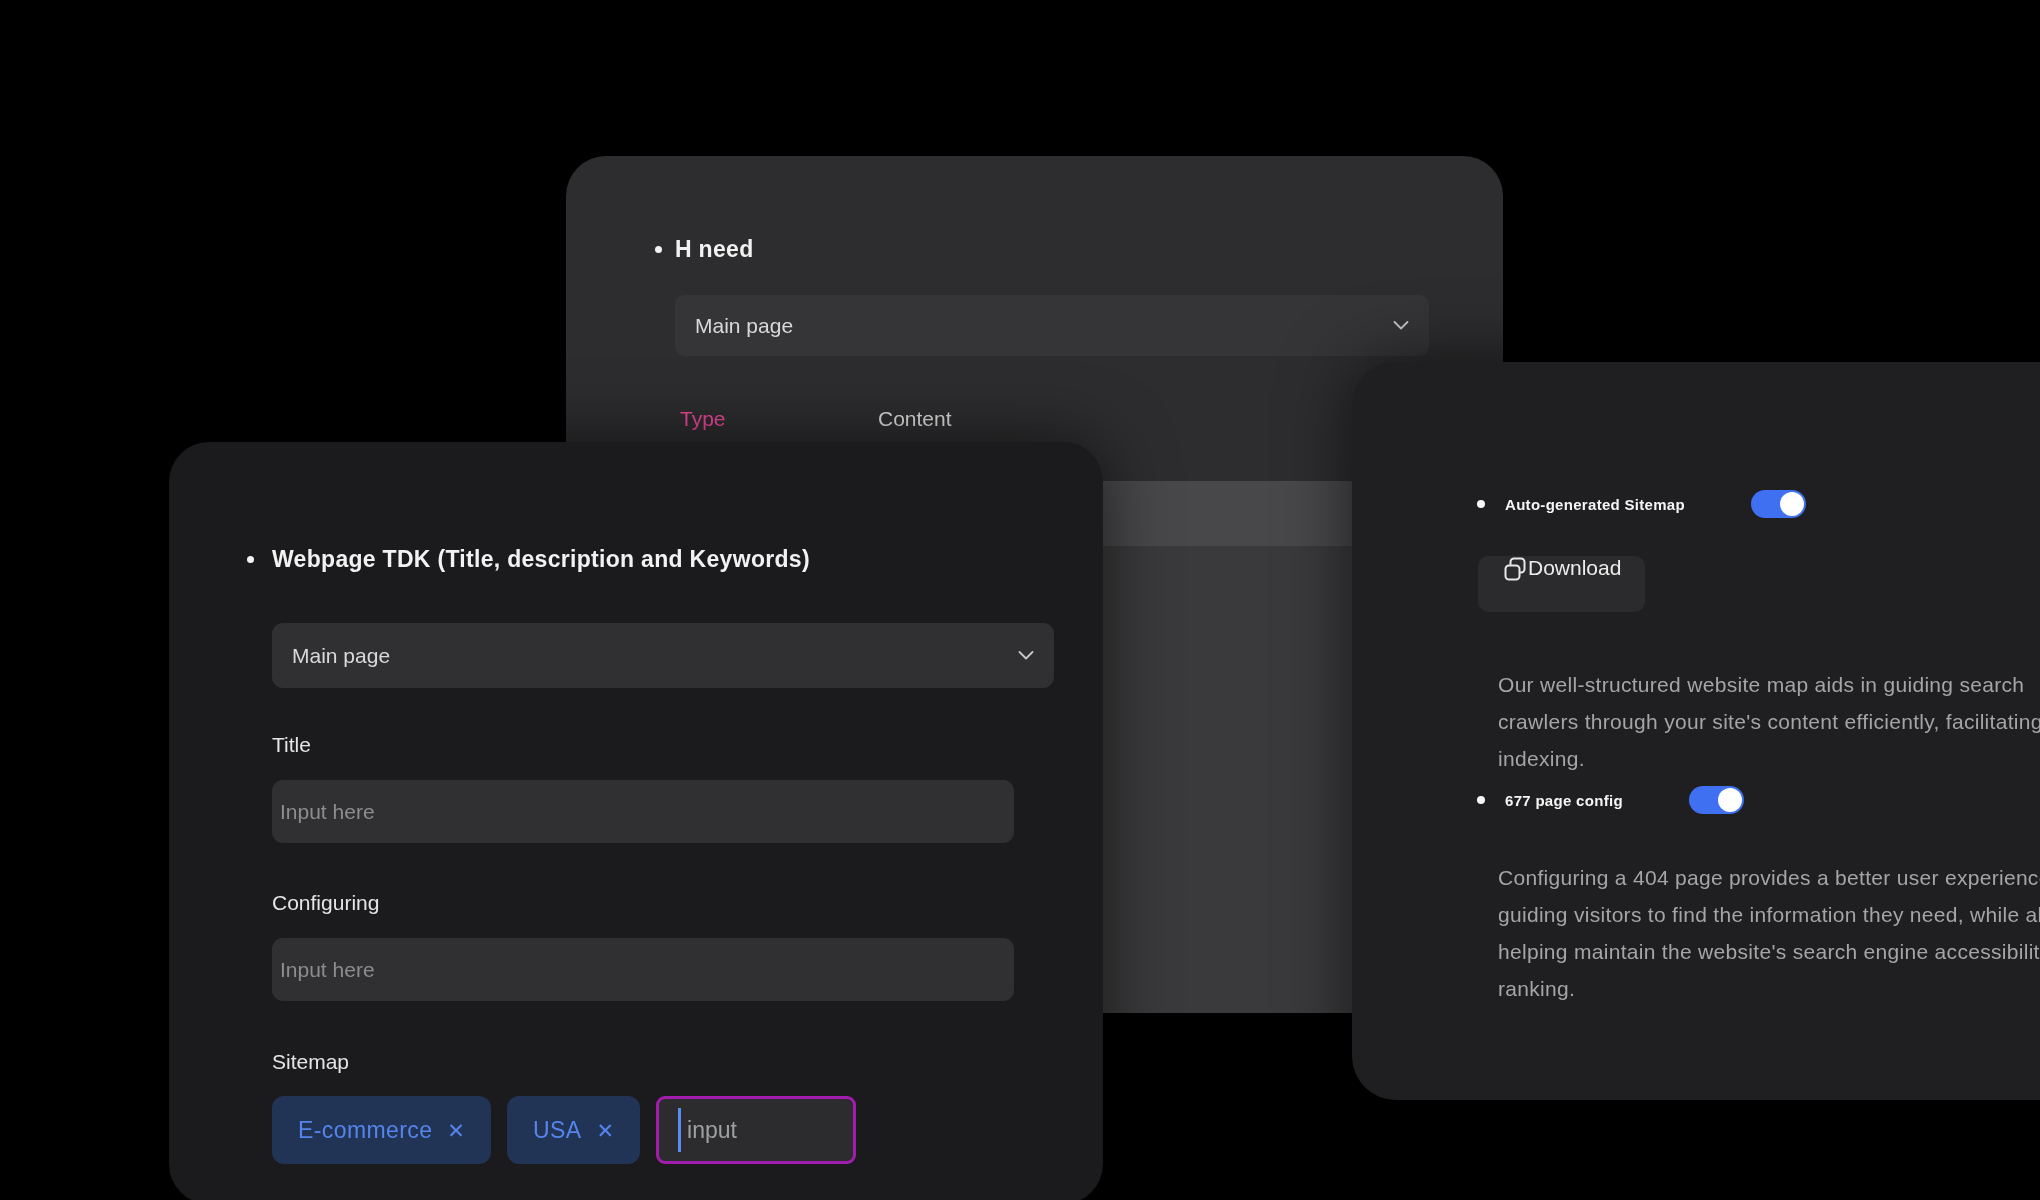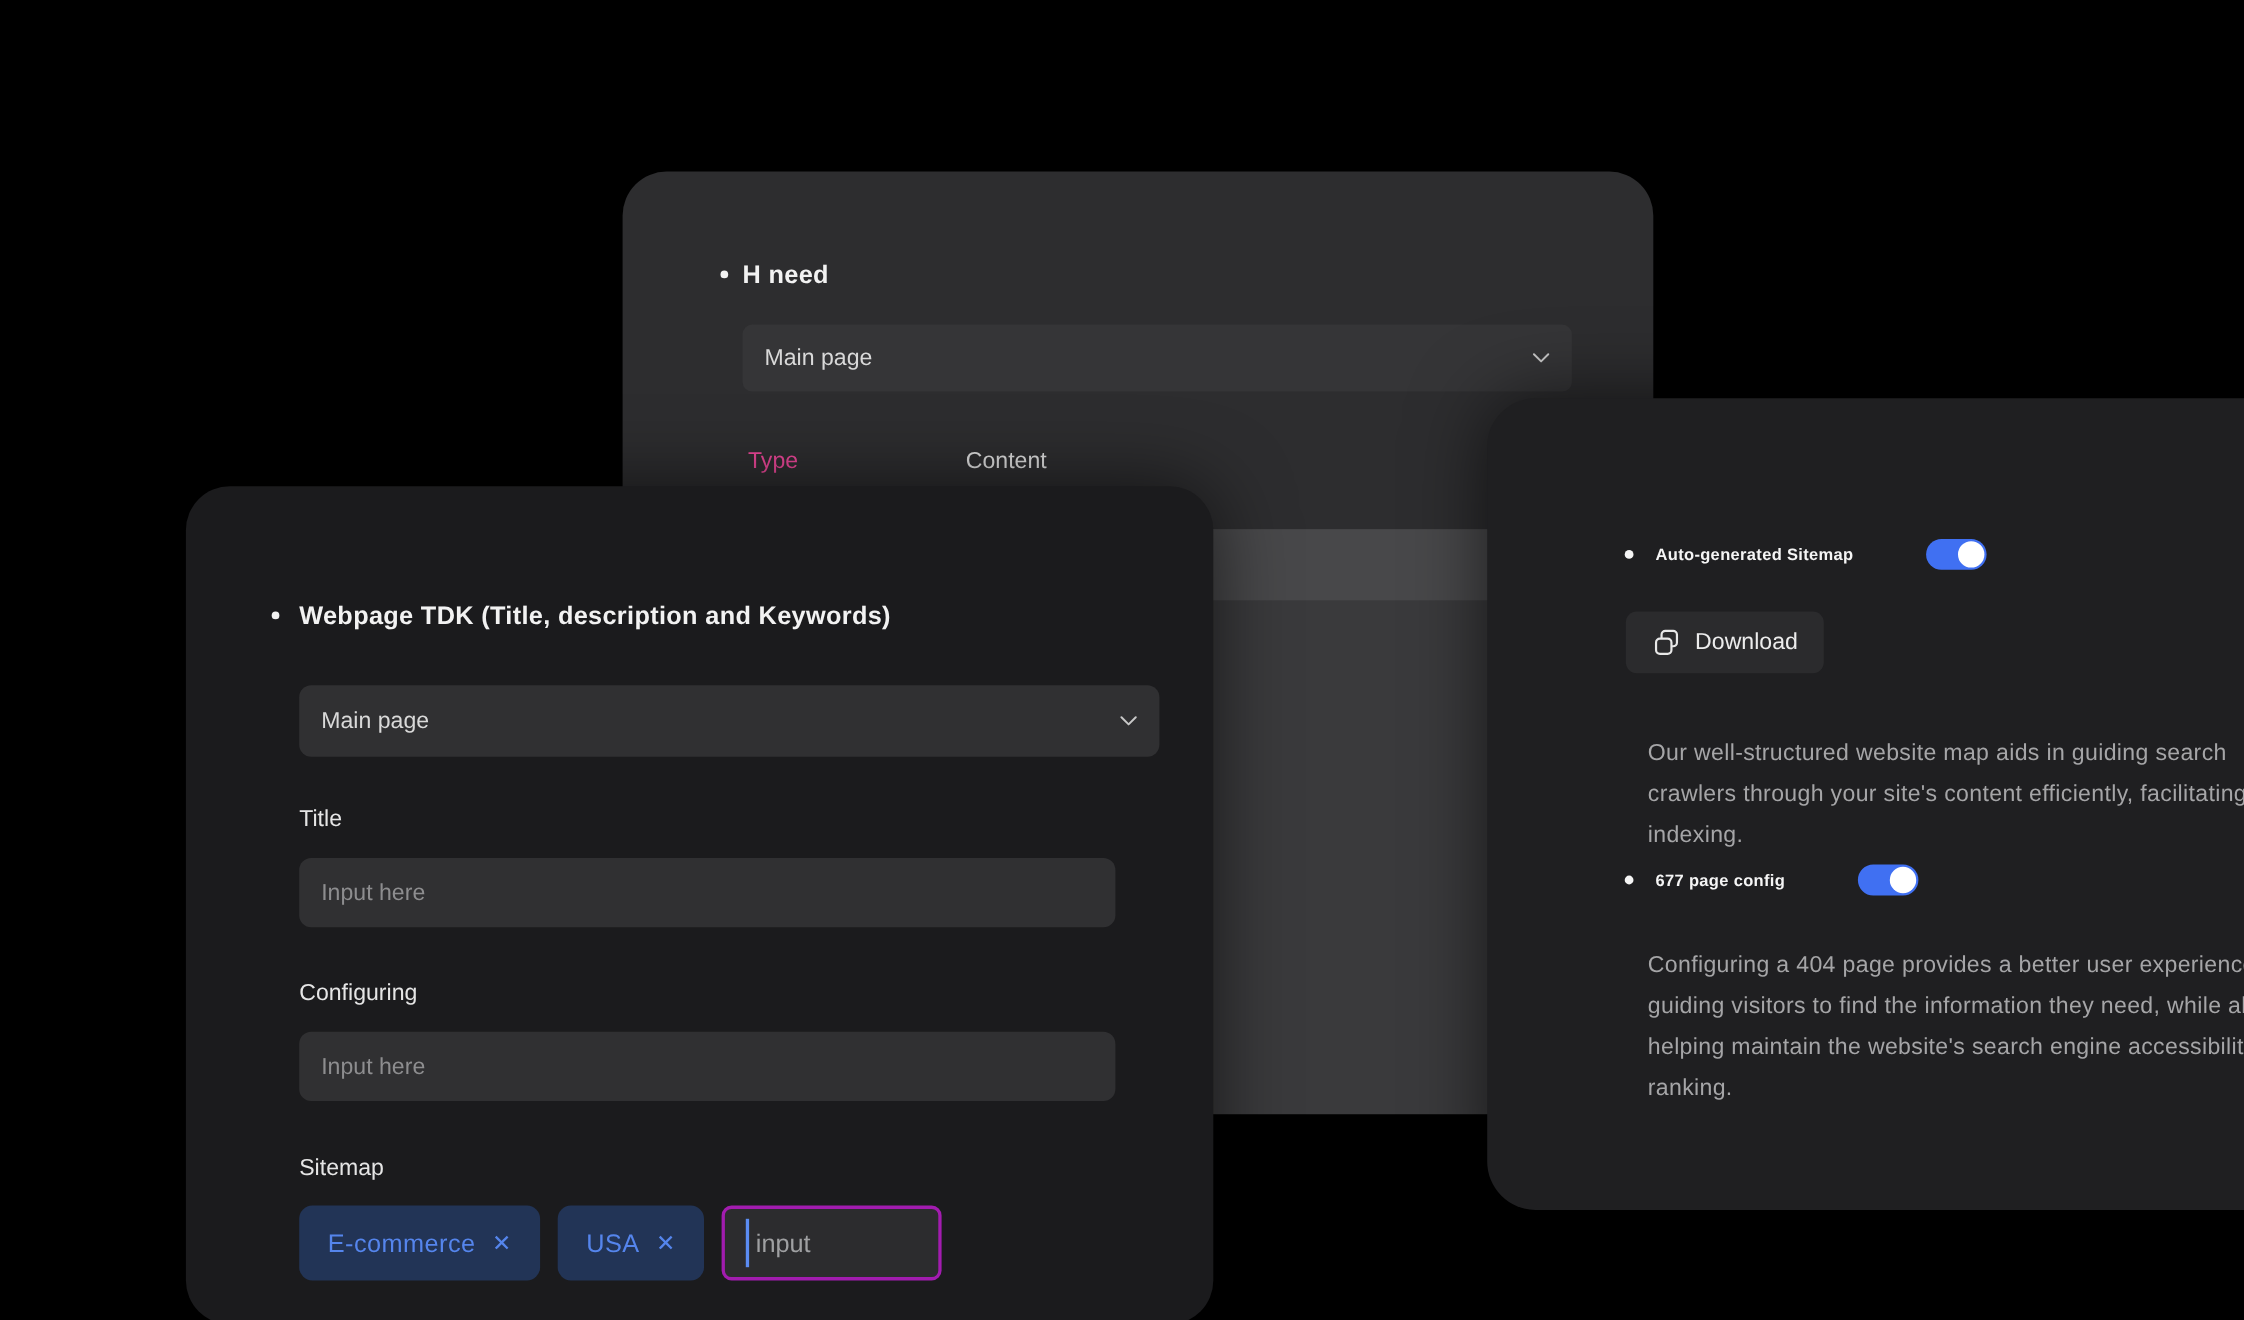--- a/index.html
+++ b/index.html
@@ -26,21 +26,21 @@
   
   .tdk{left:169px;top:442px;width:934px;height:762px;background:#1b1b1d;border-radius:40px;
        z-index:3;box-shadow:0 0 70px rgba(0,0,0,.6);}
   .tdk-heading{position:absolute;left:78px;top:104px;display:flex;align-items:center;gap:18px;}
   .tdk-dropdown{position:absolute;left:103px;top:181px;width:742px;height:65px;background:#303032;border-radius:11px;}
   .field-label{position:absolute;left:103px;font-size:21px;color:#e5e5e5;}
   .lbl-title{top:291px;}
   .lbl-desc{top:449px;}
   .lbl-keywords{top:608px;}
   .text-input{position:absolute;left:103px;width:742px;height:63px;background:#303032;border:none;
-              border-radius:11px;padding:0 20px;font-size:21px;color:#dcdcdc;box-sizing:border-box;
+              border-radius:11px;padding:0 8px;font-size:21px;color:#dcdcdc;box-sizing:border-box;
               font-family:inherit;outline:none;}
   .text-input::placeholder{color:#8d8d8f;opacity:1;}
   .inp-title{top:338px;}
   .inp-desc{top:496px;}
   .chips{position:absolute;left:103px;top:654px;display:flex;gap:16px;height:68px;}
   .chip{display:flex;align-items:center;gap:15px;background:#223456;border-radius:12px;
         padding:0 26px;text-align:center;}
   .chip-text{font-size:23px;color:#5585ec;letter-spacing:.4px;}
   .chip-x{font-size:21px;color:#5585ec;cursor:pointer;line-height:1;}
   .chip-input{display:flex;align-items:center;box-sizing:border-box;width:200px;
@@ -52,22 +52,22 @@
   .settings{left:1352px;top:362px;width:830px;height:738px;background:#1f1f21;border-radius:44px;
             z-index:2;box-shadow:0 0 70px rgba(0,0,0,.6);}
   .s-heading{position:absolute;left:125px;display:flex;align-items:center;gap:12px;height:30px;}
   .s-h1{top:127px;}
   .s-h2{top:423px;}
   .s-dot{width:8px;height:8px;border-radius:50%;background:#f5f5f5;flex:0 0 auto;}
   .s-title{font-size:15px;font-weight:bold;color:#f5f5f5;margin-left:8px;letter-spacing:.3px;white-space:nowrap;}
   .toggle{position:relative;width:55px;height:28px;border-radius:14px;background:#4070f2;
           margin-left:54px;cursor:pointer;flex:0 0 auto;}
   .toggle .knob{position:absolute;top:2px;right:2px;width:24px;height:24px;border-radius:50%;background:#ffffff;}
-  .download-btn{position:absolute;left:126px;top:194px;height:56px;display:inline-flex;align-items:center;
-                gap:13px;background:#2b2b2d;border:none;border-radius:10px;padding:0 24px;cursor:pointer;
+  .download-btn{position:absolute;left:126px;top:194px;height:56px;display:inline-flex;align-items:flex-start;
+                background:#2b2b2d;border:none;border-radius:10px;padding:0 24px;cursor:pointer;
                 font-family:inherit;}
   .download-label{font-size:21px;color:#ececec;}
   .para{position:absolute;left:146px;width:820px;font-size:21px;line-height:37px;color:#a5a5a7;
         white-space:pre-line;letter-spacing:.3px;}
   .para1{top:283px;}
   .para2{top:476px;}
 </style>
 </head>
 <body>
 

